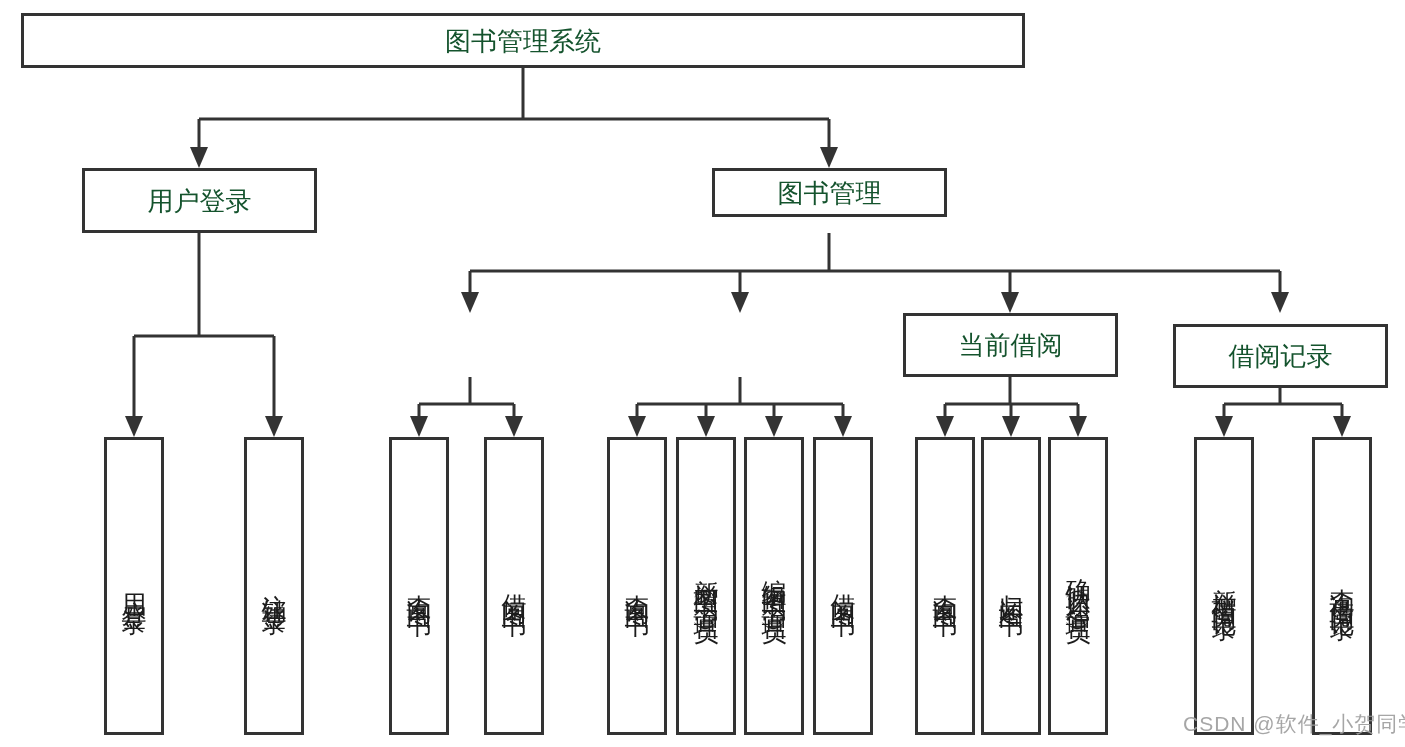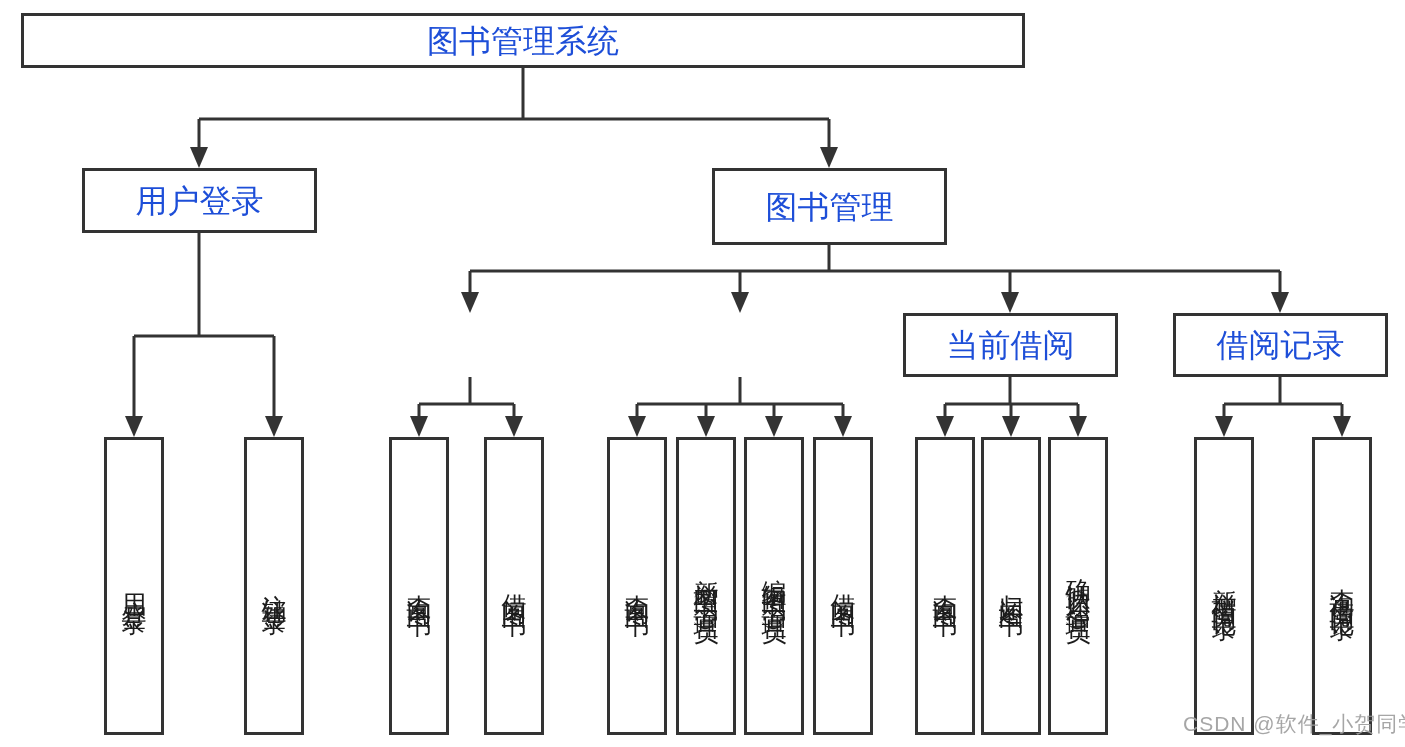--- a/index.html
+++ b/index.html
@@ -23,22 +23,22 @@
   .box {
     position: absolute;
     box-sizing: border-box;
     background: #ffffff;
     border: 3px solid #333333;
     display: flex;
     align-items: center;
     justify-content: center;
   }
   .hlabel {
-    font-size: 32px;
-    color: #1d4ed8;
+    font-size: 26px;
+    color: #14532d;
     white-space: nowrap;
     line-height: 1;
   }
   .vlabel {
     writing-mode: vertical-rl;
     text-orientation: mixed;
     font-size: 25px;
     letter-spacing: 6px;
     color: #1c1c1c;
     line-height: 1;
@@ -98,28 +98,28 @@
     </g>
   </svg>
 
   <div class="box" style="left:21px; top:13px; width:1004px; height:55px;">
     <span class="hlabel">图书管理系统</span>
   </div>
 
   <div class="box" style="left:82px; top:168px; width:235px; height:65px;">
     <span class="hlabel">用户登录</span>
   </div>
-  <div class="box" style="left:712px; top:168px; width:235px; height:77px;">
+  <div class="box" style="left:712px; top:168px; width:235px; height:49px;">
     <span class="hlabel">图书管理</span>
   </div>
 
   <div class="box" style="left:903px; top:313px; width:215px; height:64px;">
     <span class="hlabel">当前借阅</span>
   </div>
-  <div class="box" style="left:1173px; top:313px; width:215px; height:64px;">
+  <div class="box" style="left:1173px; top:324px; width:215px; height:64px;">
     <span class="hlabel">借阅记录</span>
   </div>
 
   <div class="box" style="left:104px; top:437px; width:60px; height:298px;">
     <span class="vlabel">用户登录</span>
   </div>
   <div class="box" style="left:244px; top:437px; width:60px; height:298px;">
     <span class="vlabel">注销登录</span>
   </div>
 

